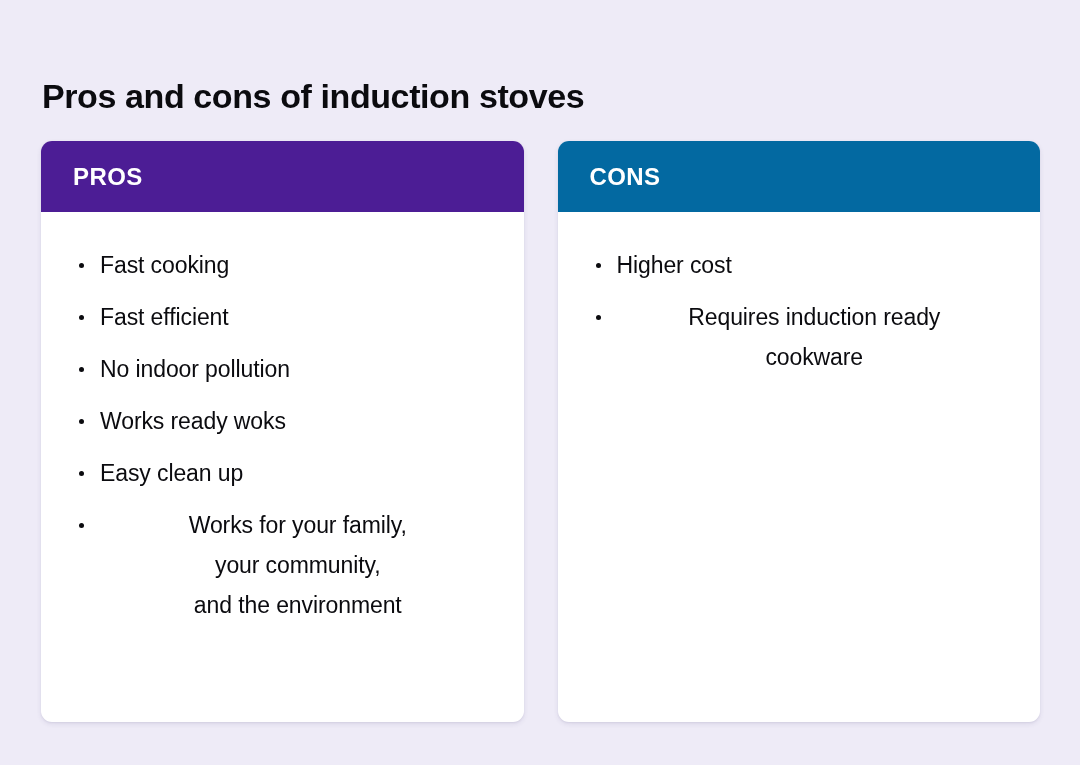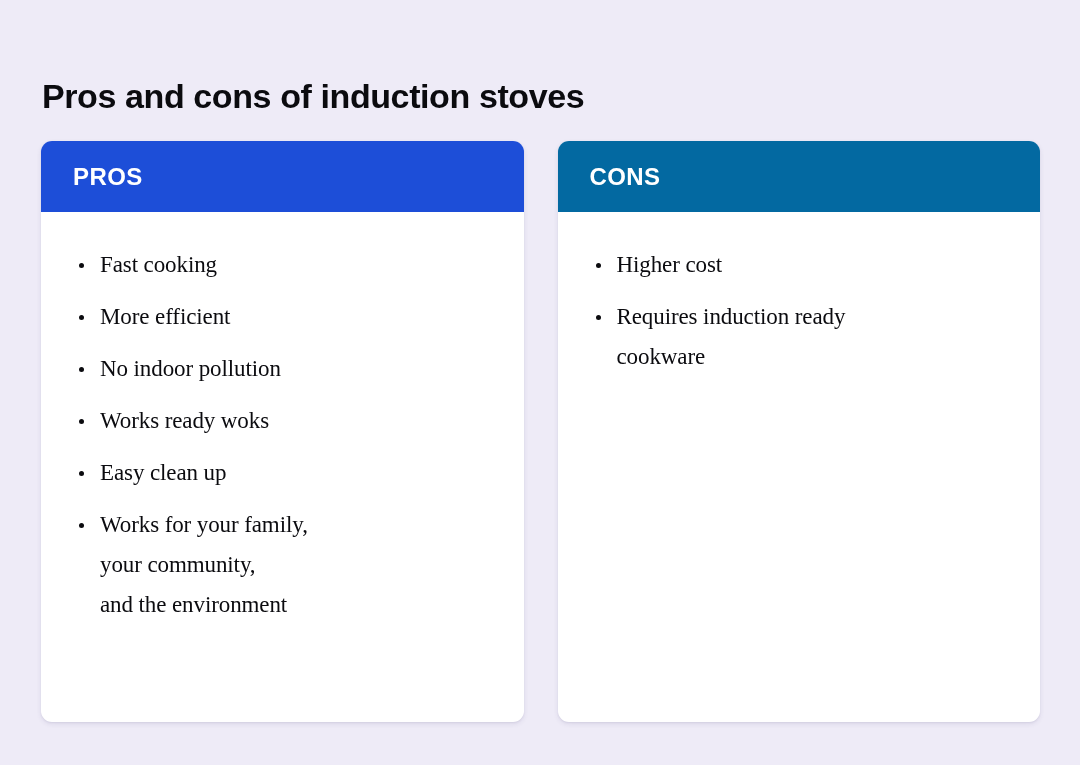--- a/index.html
+++ b/index.html
@@ -55,55 +55,55 @@
   }
 
   .card-header {
     height: 71px;
     box-sizing: border-box;
     display: flex;
     align-items: center;
     padding: 0 0 0 32px;
   }
 
-  .card-header.pros { background: #1d4ed8; }
+  .card-header.pros { background: #4c1d95; }
   .card-header.cons { background: #0369a1; }
 
   .card-header-label {
     color: #ffffff;
     font-size: 24px;
     font-weight: bold;
     letter-spacing: 0.4px;
   }
 
   .card-body {
     flex: 1 1 auto;
     padding: 33px 28px 30px 28px;
     box-sizing: border-box;
   }
 
   ul.bullet-list {
     list-style: none;
     margin: 0;
     padding: 0;
-    font-family: Liberation Serif, serif;
   }
 
   ul.bullet-list li {
     position: relative;
     padding-left: 31px;
     margin-bottom: 12px;
     font-size: 23px;
     line-height: 40px;
     color: #0b0b0f;
     letter-spacing: -0.1px;
   }
 
   ul.bullet-list li:last-child {
     margin-bottom: 0;
+    text-align: center;
   }
 
   ul.bullet-list li .bullet-dot {
     position: absolute;
     left: 10px;
     top: 18px;
     width: 5px;
     height: 5px;
     border-radius: 50%;
     background: #0b0b0f;
@@ -128,21 +128,21 @@
         <span class="card-header-label">PROS</span>
       </div>
       <div class="card-body">
         <ul class="bullet-list">
           <li>
             <span class="bullet-dot"></span>
             <span class="item-text">Fast cooking</span>
           </li>
           <li>
             <span class="bullet-dot"></span>
-            <span class="item-text">More efficient</span>
+            <span class="item-text">Fast efficient</span>
           </li>
           <li>
             <span class="bullet-dot"></span>
             <span class="item-text">No indoor pollution</span>
           </li>
           <li>
             <span class="bullet-dot"></span>
             <span class="item-text">Works ready woks</span>
           </li>
           <li>

